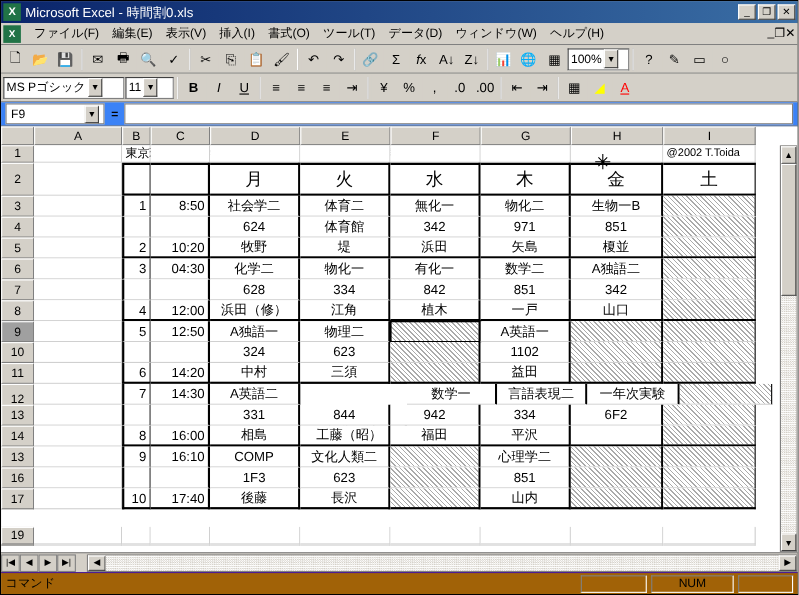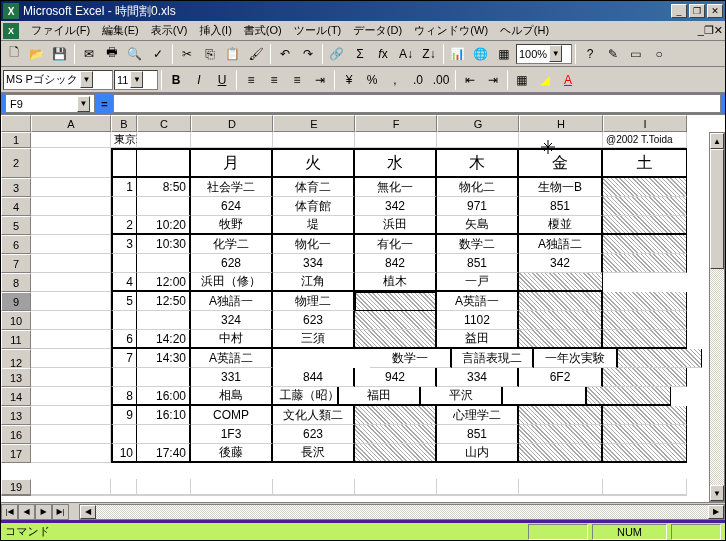--- a/index.html
+++ b/index.html
@@ -46,21 +46,21 @@
 .tab-nav .nb { width:17px; height:16px; background:#d4d0c8; border:1px solid #808080; display:flex; align-items:center; justify-content:center; font-size:8px; }
 .tab { height:16px; padding:0 10px; background:#fff; border:1px solid #000; border-top:none; clip-path: polygon(8px 0, 100% 0, calc(100% - 8px) 100%, 0 100%); margin-right:-4px; font-size:11px; display:flex; align-items:center; }
 .tab.inactive { background:#d4d0c8; }
 .hscroll { flex:1; height:16px; background:#d4d0c8; border:1px solid #808080; margin-left:10px; display:flex; }
 .hscroll .sbtn { width:16px; background:#d4d0c8; border:1px solid #fff; border-right-color:#404040; border-bottom-color:#404040; display:flex; align-items:center; justify-content:center; font-size:8px; }
 .hscroll .track { flex:1; background: repeating-conic-gradient(#d4d0c8 0 25%, #fff 0 50%) 0 0/2px 2px; }
 .vscroll { position:absolute; right:0; top:0; bottom:0; width:16px; background:#d4d0c8; border:1px solid #808080; display:flex; flex-direction:column; }
 .vscroll .sbtn { height:16px; background:#d4d0c8; border:1px solid #fff; border-right-color:#404040; border-bottom-color:#404040; display:flex; align-items:center; justify-content:center; font-size:8px; }
 .vscroll .track { flex:1; background: repeating-conic-gradient(#d4d0c8 0 25%, #fff 0 50%) 0 0/2px 2px; }
 .vscroll .thumb { height:120px; background:#d4d0c8; border:1px solid #fff; border-right-color:#404040; border-bottom-color:#404040; }
-.statusbar { height:20px; background:#bef264; border-top:3px solid #4c1d95; display:flex; align-items:center; padding:0 4px; font-size:11px; }
+.statusbar { height:20px; background:#a16207; border-top:1px solid #4c1d95; display:flex; align-items:center; padding:0 4px; font-size:11px; }
 .statusbar .pane { border:1px solid #808080; border-top-color:#808080; border-left-color:#808080; border-right-color:#fff; border-bottom-color:#fff; padding:0 24px; margin-left:4px; height:16px; display:flex; align-items:center; }
 .cursor-shape { position:absolute; width:14px; height:14px; pointer-events:none; z-index:100; }
 </style>
 </head>
 <body>
 
 <div class="window">
   <div class="titlebar">
     <div class="icon">X</div>
     <div class="title">Microsoft Excel - 時間割0.xls</div>
@@ -252,21 +252,21 @@
           <div class="cell thin-r c-center" style="width: 82px; height: 19px; border-right: 2px solid rgb(0, 0, 0); border-bottom: 2px solid rgb(0, 0, 0);">堤</div>
           <div class="cell thin-r c-center" style="width: 82px; height: 19px; border-right: 2px solid rgb(0, 0, 0); border-bottom: 2px solid rgb(0, 0, 0);">浜田</div>
           <div class="cell thin-r c-center" style="width: 82px; height: 19px; border-right: 2px solid rgb(0, 0, 0); border-bottom: 2px solid rgb(0, 0, 0);">矢島</div>
           <div class="cell thin-r c-center" style="width: 84px; height: 19px; border-right: 2px solid rgb(0, 0, 0); border-bottom: 2px solid rgb(0, 0, 0);">榎並</div>
           <div class="cell thick-r thin-r shaded" style="width: 84px; height: 19px; border-bottom: 2px solid rgb(0, 0, 0);"></div>
         </div>
         <div class="row" style="top: 103px; height: 19px;">
           <div class="rh" style="height: 19px;">6</div>
           <div class="cell" style="width: 80px; height: 19px;"></div>
           <div class="cell thick-l thin-r c-right" style="width: 26px; height: 19px;">3</div>
-          <div class="cell thin-r c-right" style="width: 54px; height: 19px; border-right: 2px solid rgb(0, 0, 0);">10:30</div>
+          <div class="cell thin-r c-right" style="width: 54px; height: 19px; border-right: 2px solid rgb(0, 0, 0);">04:30</div>
           <div class="cell thin-r c-center" style="width: 82px; height: 19px; border-right: 2px solid rgb(0, 0, 0);">化学二</div>
           <div class="cell thin-r c-center" style="width: 82px; height: 19px; border-right: 2px solid rgb(0, 0, 0);">物化一</div>
           <div class="cell thin-r c-center" style="width: 82px; height: 19px; border-right: 2px solid rgb(0, 0, 0);">有化一</div>
           <div class="cell thin-r c-center" style="width: 82px; height: 19px; border-right: 2px solid rgb(0, 0, 0);">数学二</div>
           <div class="cell thin-r c-center" style="width: 84px; height: 19px; border-right: 2px solid rgb(0, 0, 0);">A独語二</div>
           <div class="cell thick-r thin-r shaded" style="width: 84px; height: 19px;"></div>
         </div>
         <div class="row" style="top: 122px; height: 19px;">
           <div class="rh" style="height: 19px;">7</div>
           <div class="cell" style="width: 80px; height: 19px;"></div>
@@ -281,20 +281,21 @@
         </div>
         <div class="row" style="top: 141px; height: 19px;">
           <div class="rh" style="height: 19px;">8</div>
           <div class="cell" style="width: 80px; height: 19px;"></div>
           <div class="cell thick-l thin-r c-right" style="width: 26px; height: 19px; border-bottom: 2px solid rgb(0, 0, 0);">4</div>
           <div class="cell thin-r c-right" style="width: 54px; height: 19px; border-right: 2px solid rgb(0, 0, 0); border-bottom: 2px solid rgb(0, 0, 0);">12:00</div>
           <div class="cell thin-r c-center" style="width: 82px; height: 19px; border-right: 2px solid rgb(0, 0, 0); border-bottom: 2px solid rgb(0, 0, 0);">浜田（修）</div>
           <div class="cell thin-r c-center" style="width: 82px; height: 19px; border-right: 2px solid rgb(0, 0, 0); border-bottom: 2px solid rgb(0, 0, 0);">江角</div>
           <div class="cell thin-r c-center" style="width: 82px; height: 19px; border-right: 2px solid rgb(0, 0, 0); border-bottom: 2px solid rgb(0, 0, 0);">植木</div>
           <div class="cell thin-r c-center" style="width: 82px; height: 19px; border-right: 2px solid rgb(0, 0, 0); border-bottom: 2px solid rgb(0, 0, 0);">一戸</div>
+          <div class="cell thin-r c-center" style="width: 84px; height: 19px; border-right: 2px solid rgb(0, 0, 0); border-bottom: 2px solid rgb(0, 0, 0);">山口</div>
           <div class="cell thick-r thin-r shaded" style="width: 84px; height: 19px; border-bottom: 2px solid rgb(0, 0, 0);"></div>
         </div>
         <div class="row" style="top: 160px; height: 19px;">
           <div class="rh sel" style="height: 19px;">9</div>
           <div class="cell" style="width: 80px; height: 19px;"></div>
           <div class="cell thick-l thin-r c-right" style="width: 26px; height: 19px;">5</div>
           <div class="cell thin-r c-right" style="width: 54px; height: 19px; border-right: 2px solid rgb(0, 0, 0);">12:50</div>
           <div class="cell thin-r c-center" style="width: 82px; height: 19px; border-right: 2px solid rgb(0, 0, 0);">A独語一</div>
           <div class="cell thin-r c-center" style="width: 82px; height: 19px; border-right: 2px solid rgb(0, 0, 0);">物理二</div>
           <div class="cell thin-r shaded" style="width: 82px; height: 19px; border-right: 2px solid rgb(0, 0, 0); outline: rgb(0, 0, 0) solid 2px; outline-offset: -1px;"></div>
@@ -349,21 +350,21 @@
           <div class="cell thin-r c-center" style="width: 82px; height: 19px; border-right: 2px solid rgb(0, 0, 0);">334</div>
           <div class="cell thin-r c-center" style="width: 84px; height: 19px; border-right: 2px solid rgb(0, 0, 0);">6F2</div>
           <div class="cell thick-r thin-r shaded" style="width: 84px; height: 19px;"></div>
         </div>
         <div class="row" style="top: 255px; height: 19px;">
           <div class="rh" style="height: 19px;">14</div>
           <div class="cell" style="width: 80px; height: 19px;"></div>
           <div class="cell thick-l thin-r c-right" style="width: 26px; height: 19px; border-bottom: 2px solid rgb(0, 0, 0);">8</div>
           <div class="cell thin-r c-right" style="width: 54px; height: 19px; border-right: 2px solid rgb(0, 0, 0); border-bottom: 2px solid rgb(0, 0, 0);">16:00</div>
           <div class="cell thin-r c-center" style="width: 82px; height: 19px; border-right: 2px solid rgb(0, 0, 0); border-bottom: 2px solid rgb(0, 0, 0);">相島</div>
-          <div class="cell thin-r c-center" style="width: 66px; height: 19px; border-right: 2px solid rgb(0, 0, 0); border-bottom: 2px solid rgb(0, 0, 0); padding-left: 12px;">工藤（昭）</div>
+          <div class="cell thin-r c-center" style="width: 82px; height: 19px; border-right: 2px solid rgb(0, 0, 0); border-bottom: 2px solid rgb(0, 0, 0); padding-left: 12px;">工藤（昭）</div>
           <div class="cell thin-r c-center" style="width: 82px; height: 19px; border-right: 2px solid rgb(0, 0, 0); border-bottom: 2px solid rgb(0, 0, 0);">福田</div>
           <div class="cell thin-r c-center" style="width: 82px; height: 19px; border-right: 2px solid rgb(0, 0, 0); border-bottom: 2px solid rgb(0, 0, 0);">平沢</div>
           <div class="cell thin-r" style="width: 84px; height: 19px; border-right: 2px solid rgb(0, 0, 0); border-bottom: 2px solid rgb(0, 0, 0);"></div>
           <div class="cell thick-r thin-r shaded" style="width: 84px; height: 19px; border-bottom: 2px solid rgb(0, 0, 0);"></div>
         </div>
         <div class="row" style="top: 274px; height: 19px;">
           <div class="rh" style="height: 19px;">13</div>
           <div class="cell" style="width: 80px; height: 19px;"></div>
           <div class="cell thick-l thin-r c-right" style="width: 26px; height: 19px;">9</div>
           <div class="cell thin-r c-right" style="width: 54px; height: 19px; border-right: 2px solid rgb(0, 0, 0);">16:10</div>

